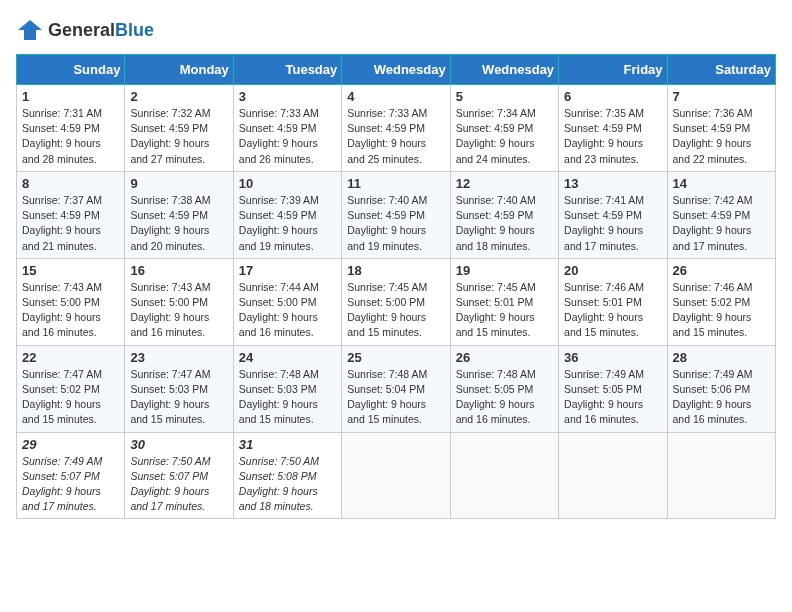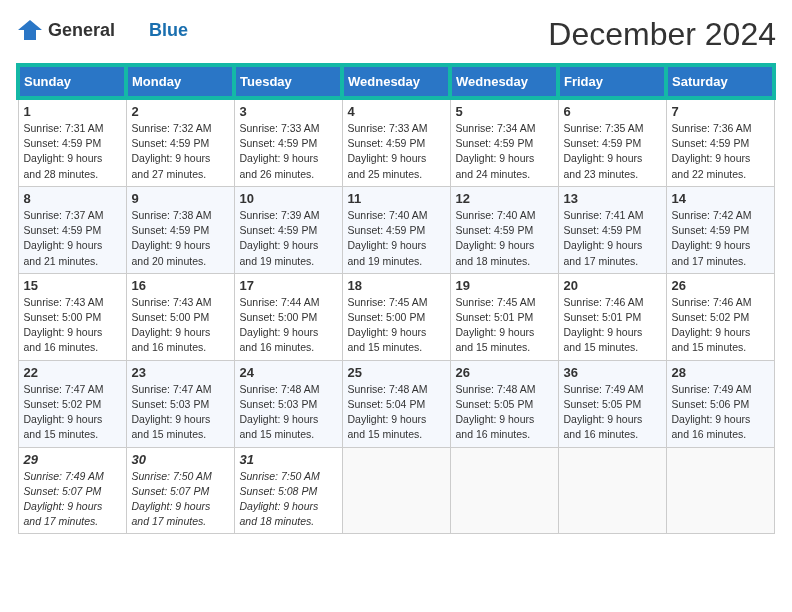--- a/index.html
+++ b/index.html
@@ -26,21 +26,20 @@
       font-weight: bold;
       color: #333;
       line-height: 1;
       margin-top: 36px;
     }
     .logo-text-blue {
       font-size: 18px;
       font-weight: bold;
       color: #1a6faf;
       line-height: 1;
-      padding-left: 34px;
     }
     .logo-icon {
       width: 28px;
       height: 28px;
     }
     .title-block {
       text-align: right;
     }
     .month-title {
       font-size: 32px;
@@ -55,22 +54,22 @@
       width: 100%;
       border-collapse: collapse;
       font-size: 11px;
     }
     .calendar th {
       background: #2a76c6;
       color: #fff;
       padding: 7px 4px;
       font-size: 13px;
       font-weight: bold;
-      text-align: left;
-      border: 4px solid #14b8a6;
+      text-align: right;
+      border: 1px solid #14b8a6;
     }
     .calendar td {
       border: 1px solid #ccc;
       vertical-align: top;
       padding: 4px 5px;
       width: 14.28%;
       min-height: 80px;
       background: #fff;
     }
     .calendar tr:nth-child(even) td {
@@ -104,21 +103,20 @@
     <svg class="logo-icon" viewBox="0 0 28 28">
       <polygon points="14,4 26,14 20,14 20,24 8,24 8,14 2,14" fill="#2a76c6"></polygon>
     </svg>
     <div>
       <div>
         <span class="logo-text-general">General</span><span class="logo-text-blue">Blue</span>
       </div>
     </div>
   </div>
   <div class="title-block">
-    <div class="month-title">December 2024</div>
   </div>
 </div>
 
 <table class="calendar">
   <thead>
     <tr id="weekday-header">
     <th>Sunday</th>
         <th>Monday</th>
         <th>Tuesday</th>
         <th>Wednesday</th>

